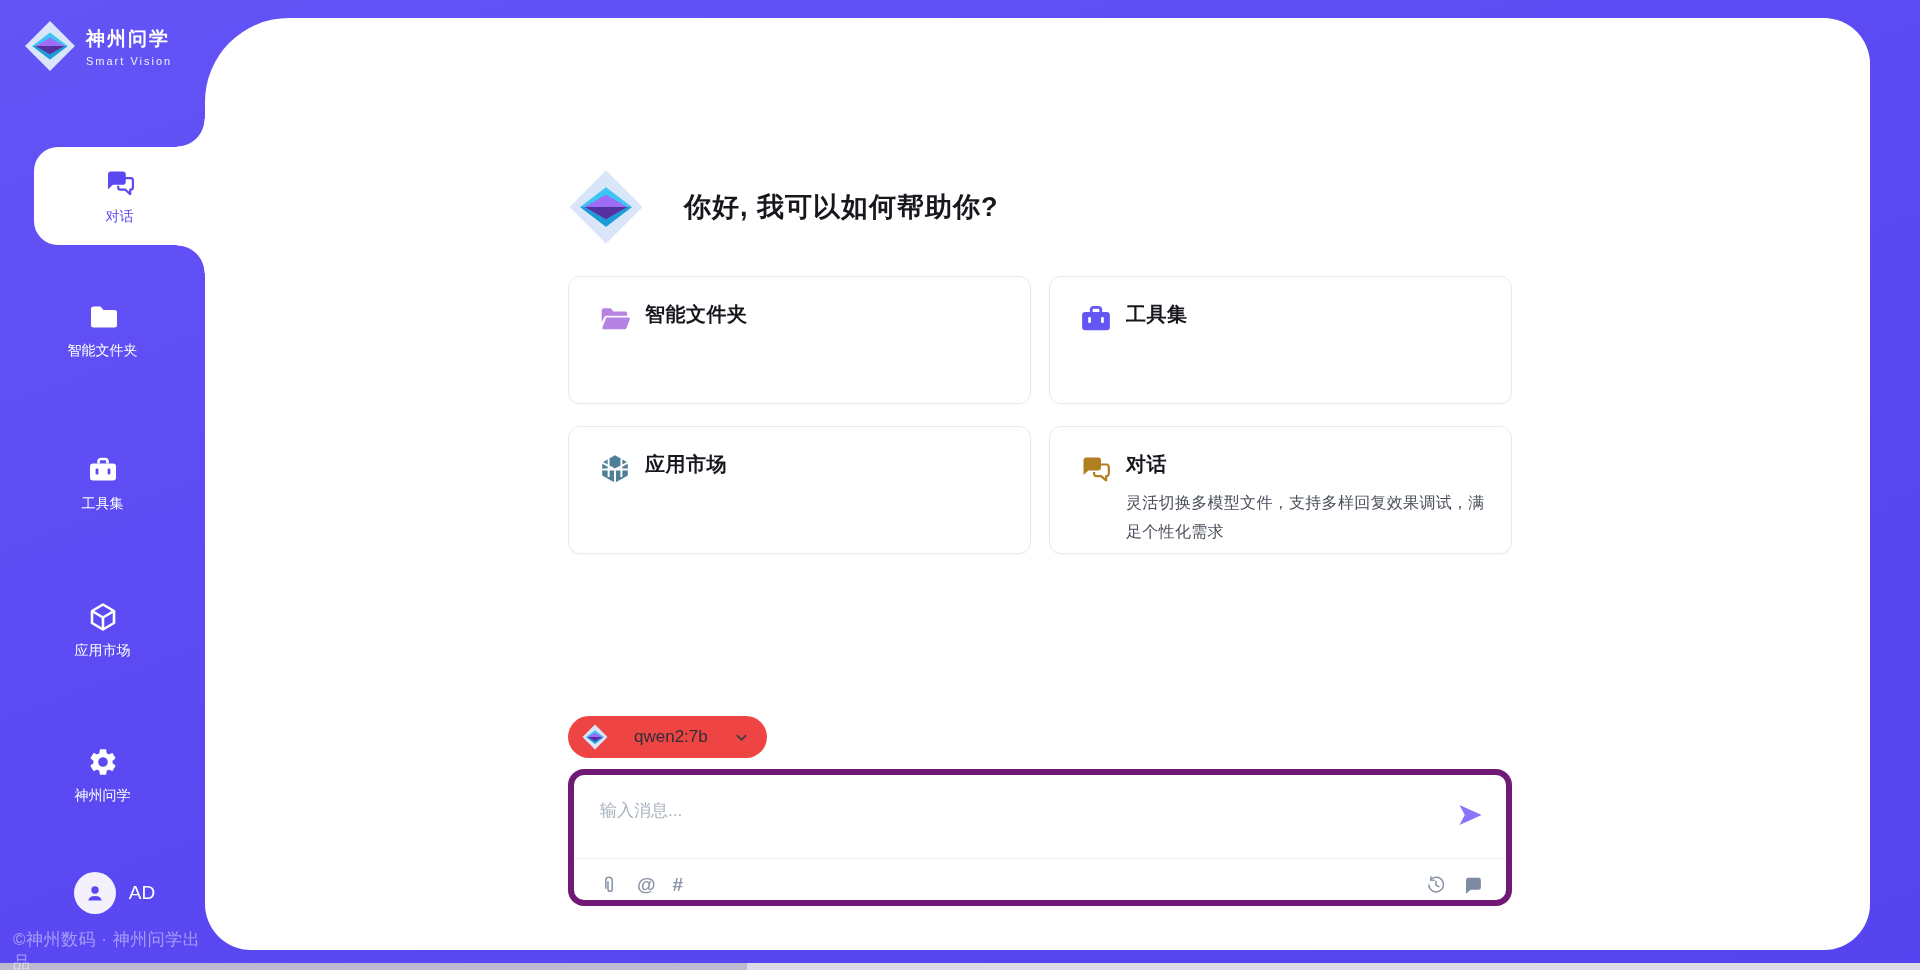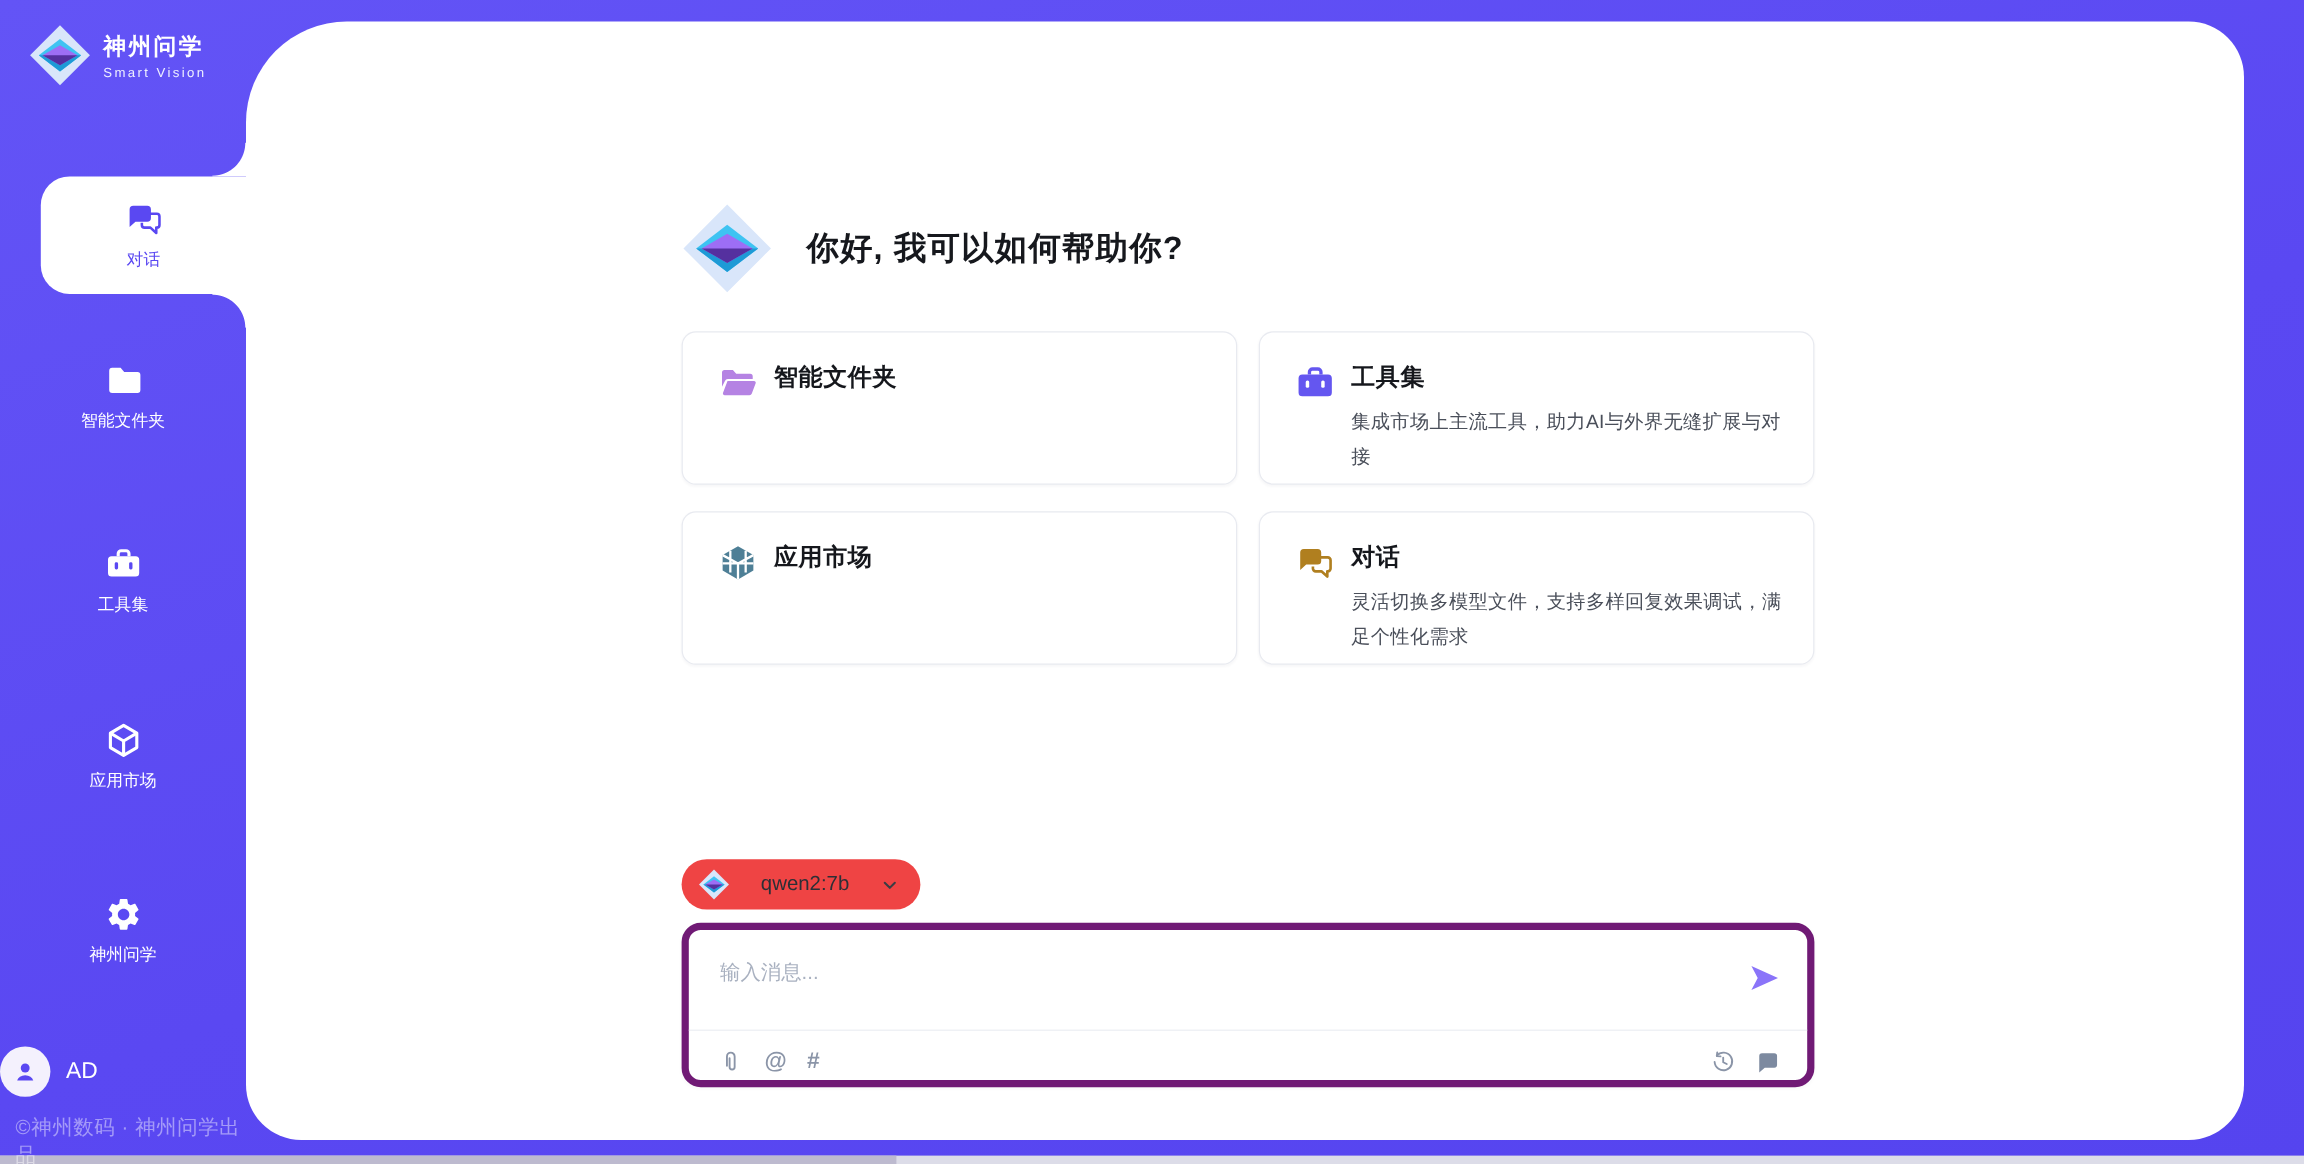--- a/index.html
+++ b/index.html
@@ -18,33 +18,33 @@
   .nav-item { position:absolute; left:0; width:205px; height:92px; display:flex; flex-direction:column;
               align-items:center; justify-content:center; gap:9px; cursor:pointer; }
   .nav-item .nav-label { color:#ffffff; font-size:14px; }
   .nav-item svg { display:block; }
   .nav-item.active { left:34px; width:171px; height:98px; background:#fff; border-radius:24px 0 0 24px; }
   .nav-item.active .nav-label { color:#5a48f2; }
   .nav-item.active::before { content:""; position:absolute; right:0; top:-28px; width:28px; height:28px;
       background:radial-gradient(circle 28px at 0 0, transparent 27px, #fff 27.8px); }
   .nav-item.active::after { content:""; position:absolute; right:0; bottom:-28px; width:28px; height:28px;
       background:radial-gradient(circle 28px at 0 100%, transparent 27px, #fff 27.8px); }
-  .user-row { position:absolute; left:0; top:872px; width:205px; display:flex; align-items:center;
-              justify-content:flex-start; gap:13px; cursor:pointer; }
+  .user-row { position:absolute; left:12px; top:872px; width:205px; display:flex; align-items:center;
+              justify-content:center; gap:13px; cursor:pointer; }
   .avatar-circle { width:42px; height:42px; border-radius:50%; background:#f4f1fd; display:flex;
                    align-items:center; justify-content:center; }
   .user-initials { color:#fff; font-size:19px; }
   .copyright { position:absolute; left:13px; top:928px; color:rgba(255,255,255,0.45); font-size:17px; letter-spacing:0.5px; }
   
   .content-panel { position:absolute; left:205px; top:18px; width:1665px; height:932px; background:#fff;
                    border-radius:84px 46px 46px 46px; z-index:1; }
   .main-col { position:absolute; left:363px; top:0; width:944px; height:100%; }
   .greeting { position:absolute; left:0; top:150px; height:78px; display:flex; align-items:center; }
   .greeting .diamond { width:76px; height:76px; }
-  .greeting-title { margin-left:28px; font-size:27px; font-weight:800; color:#16181d; letter-spacing:1px; }
+  .greeting-title { margin-left:40px; font-size:27px; font-weight:800; color:#16181d; letter-spacing:1px; }
   
   .cards { position:absolute; left:0; top:258px; width:944px; display:grid;
            grid-template-columns:463px 463px; grid-auto-rows:128px; column-gap:18px; row-gap:22px; }
   .card { background:#fff; border:1px solid #e8eaf0; border-radius:12px; padding:24px 26px 0 30px;
           display:flex; align-items:flex-start; cursor:pointer; box-shadow:0 1px 2px rgba(25,30,60,0.03); }
   .card-icon { width:32px; height:32px; flex:0 0 32px; margin-top:2px; }
   .card-body { margin-left:14px; }
   .card-title { font-size:20px; font-weight:800; color:#15171c; letter-spacing:0.5px; }
   .card-desc { margin-top:10px; font-size:16px; color:#4a4f5a; line-height:29px; letter-spacing:0.3px; }
   
@@ -175,21 +175,20 @@
 
       <div class="card">
         <svg class="card-icon" viewBox="0 0 30 28">
           <path d="M2,10.5 a3,3 0 0 1 3,-3 h20 a3,3 0 0 1 3,3 v11 a3,3 0 0 1 -3,3 H5 a3,3 0 0 1 -3,-3 z" fill="#6456f0"></path>
           <path d="M10.5,7.5 V5.6 a2.4,2.4 0 0 1 2.4,-2.4 h4.2 a2.4,2.4 0 0 1 2.4,2.4 v1.9" fill="none" stroke="#6456f0" stroke-width="2.6"></path>
           <rect x="7.6" y="12.2" width="2.7" height="5.6" rx="1.2" fill="#ffffff"></rect>
           <rect x="19.7" y="12.2" width="2.7" height="5.6" rx="1.2" fill="#ffffff"></rect>
         </svg>
         <div class="card-body">
           <div class="card-title">工具集</div>
-          <div class="card-desc">集成市场上主流工具，助力AI与外界无缝扩展与对接</div>
         </div>
       </div>
 
       <div class="card">
         <svg class="card-icon" viewBox="0 0 30 30">
           <path d="M15,2 27,9 v12 L15,28 3,21 V9 Z" fill="#4e7f96"></path>
           <path d="M3,9 15,15.5 27,9 M15,15.5 V28 M3,15.5 h24 M9,5.5 v17 M21,5.5 v17" fill="none" stroke="#ffffff" stroke-width="1.8"></path>
         </svg>
         <div class="card-body">
           <div class="card-title">应用市场</div>

